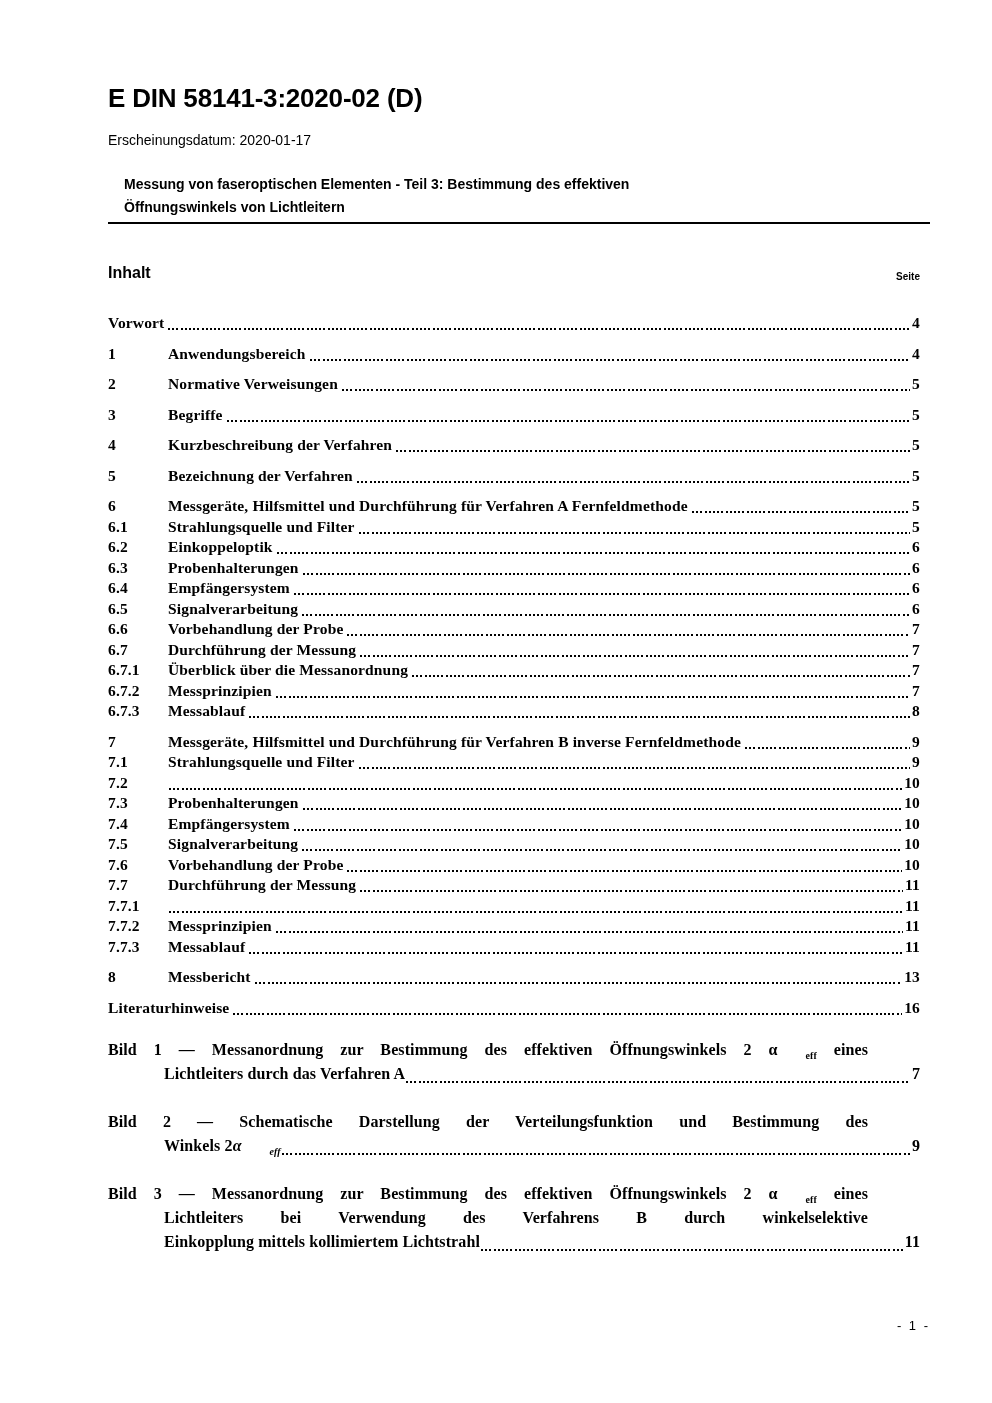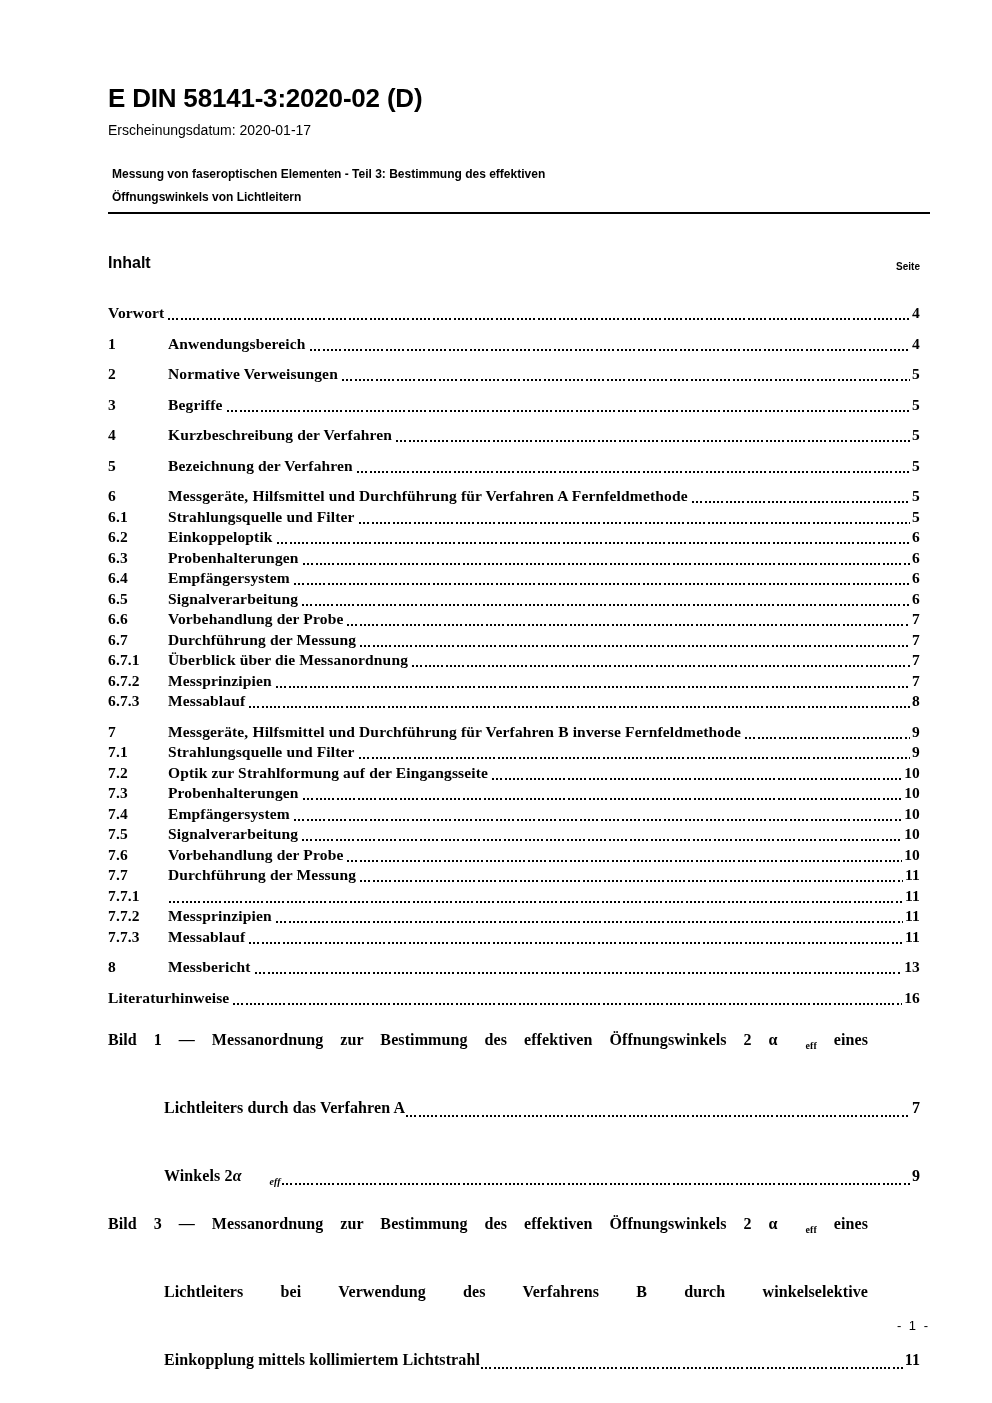--- a/index.html
+++ b/index.html
@@ -12,26 +12,26 @@
   .page {
     position: absolute; left: 108px; top: 0;
     width: 812px;
   }
   .doc-number {
     margin-top: 84px;
     font-size: 26px; font-weight: bold; line-height: 1.12;
     letter-spacing: -0.2px;
   }
   .pub-date {
-    margin-top: 8px;
+    margin-top: 18px;
     font-size: 14px; line-height: 18px;
   }
   .doc-title {
-    margin: 24px 0 0 4px;
-    font-size: 12px; font-weight: bold; line-height: 22.5px;
+    margin: 24px 0 0 16px;
+    font-size: 14px; font-weight: bold; line-height: 22.5px;
   }
   .title-rule {
     width: 822px; height: 0;
     border: none; border-top: 2px solid #000;
     margin: 4px 0 0 0;
   }
   .toc-header {
     margin-top: 36px;
     display: flex; justify-content: space-between; align-items: flex-end;
   }
@@ -66,21 +66,21 @@
     font-family: "Liberation Serif", serif;
     font-weight: bold; font-size: 16px;
     letter-spacing: 0.1px;
   }
   .fig-item + .fig-item { margin-top: 24px; }
   .fig-line { line-height: 24px; }
   .fig-line.justify {
     text-align: justify; text-align-last: justify;
     padding-right: 52px;
   }
-  .fig-line.cont { margin-left: 56px; margin-top: 44px; }
+  .fig-line.cont { margin-left: 56px; }
   .fig-line.final {
     display: flex; align-items: baseline;
     margin-left: 56px;
   }
   .fig-line.final .fig-text { flex: none; }
   sub { font-size: 0.62em; line-height: 0; padding-left: 28px; }
   .italic { font-style: italic; }
   .footer {
     position: absolute; top: 1318px; left: 118px; width: 812px;
     text-align: right; font-size: 13px; line-height: 16px;
@@ -214,21 +214,20 @@
         <span class="toc-page">9</span>
       </div>
       <div class="toc-row">
         <span class="toc-num">7.1</span>
         <span class="toc-label">Strahlungsquelle und Filter</span>
         <span class="leader"></span>
         <span class="toc-page">9</span>
       </div>
       <div class="toc-row">
         <span class="toc-num">7.2</span>
-        <span class="toc-label">Optik zur Strahlformung auf der Eingangsseite</span>
         <span class="leader"></span>
         <span class="toc-page">10</span>
       </div>
       <div class="toc-row">
         <span class="toc-num">7.3</span>
         <span class="toc-label">Probenhalterungen</span>
         <span class="leader"></span>
         <span class="toc-page">10</span>
       </div>
       <div class="toc-row">
@@ -289,20 +288,21 @@
   <div class="fig-list" id="fig-list">
       <div class="fig-item">
         <div class="fig-line justify"><span>Bild 1 — Messanordnung zur Bestimmung des effektiven Öffnungswinkels 2 α</span><sub>eff</sub><span> eines</span></div>
         <div class="fig-line cont final">
           <span class="fig-text"><span>Lichtleiters durch das Verfahren A </span></span>
           <span class="leader"></span>
           <span class="toc-page">7</span>
         </div>
       </div>
       <div class="fig-item">
+        <div class="fig-line justify"><span>Bild 2 — Schematische Darstellung der Verteilungsfunktion und Bestimmung des</span></div>
         <div class="fig-line cont final">
           <span class="fig-text"><span>Winkels 2</span><span class="italic">α</span><sub class="italic">eff</sub><span> </span></span>
           <span class="leader"></span>
           <span class="toc-page">9</span>
         </div>
       </div>
       <div class="fig-item">
         <div class="fig-line justify"><span>Bild 3 — Messanordnung zur Bestimmung des effektiven Öffnungswinkels 2 α</span><sub>eff</sub><span> eines</span></div>
         <div class="fig-line cont justify"><span>Lichtleiters bei Verwendung des Verfahrens B durch winkelselektive</span></div>
         <div class="fig-line cont final">

